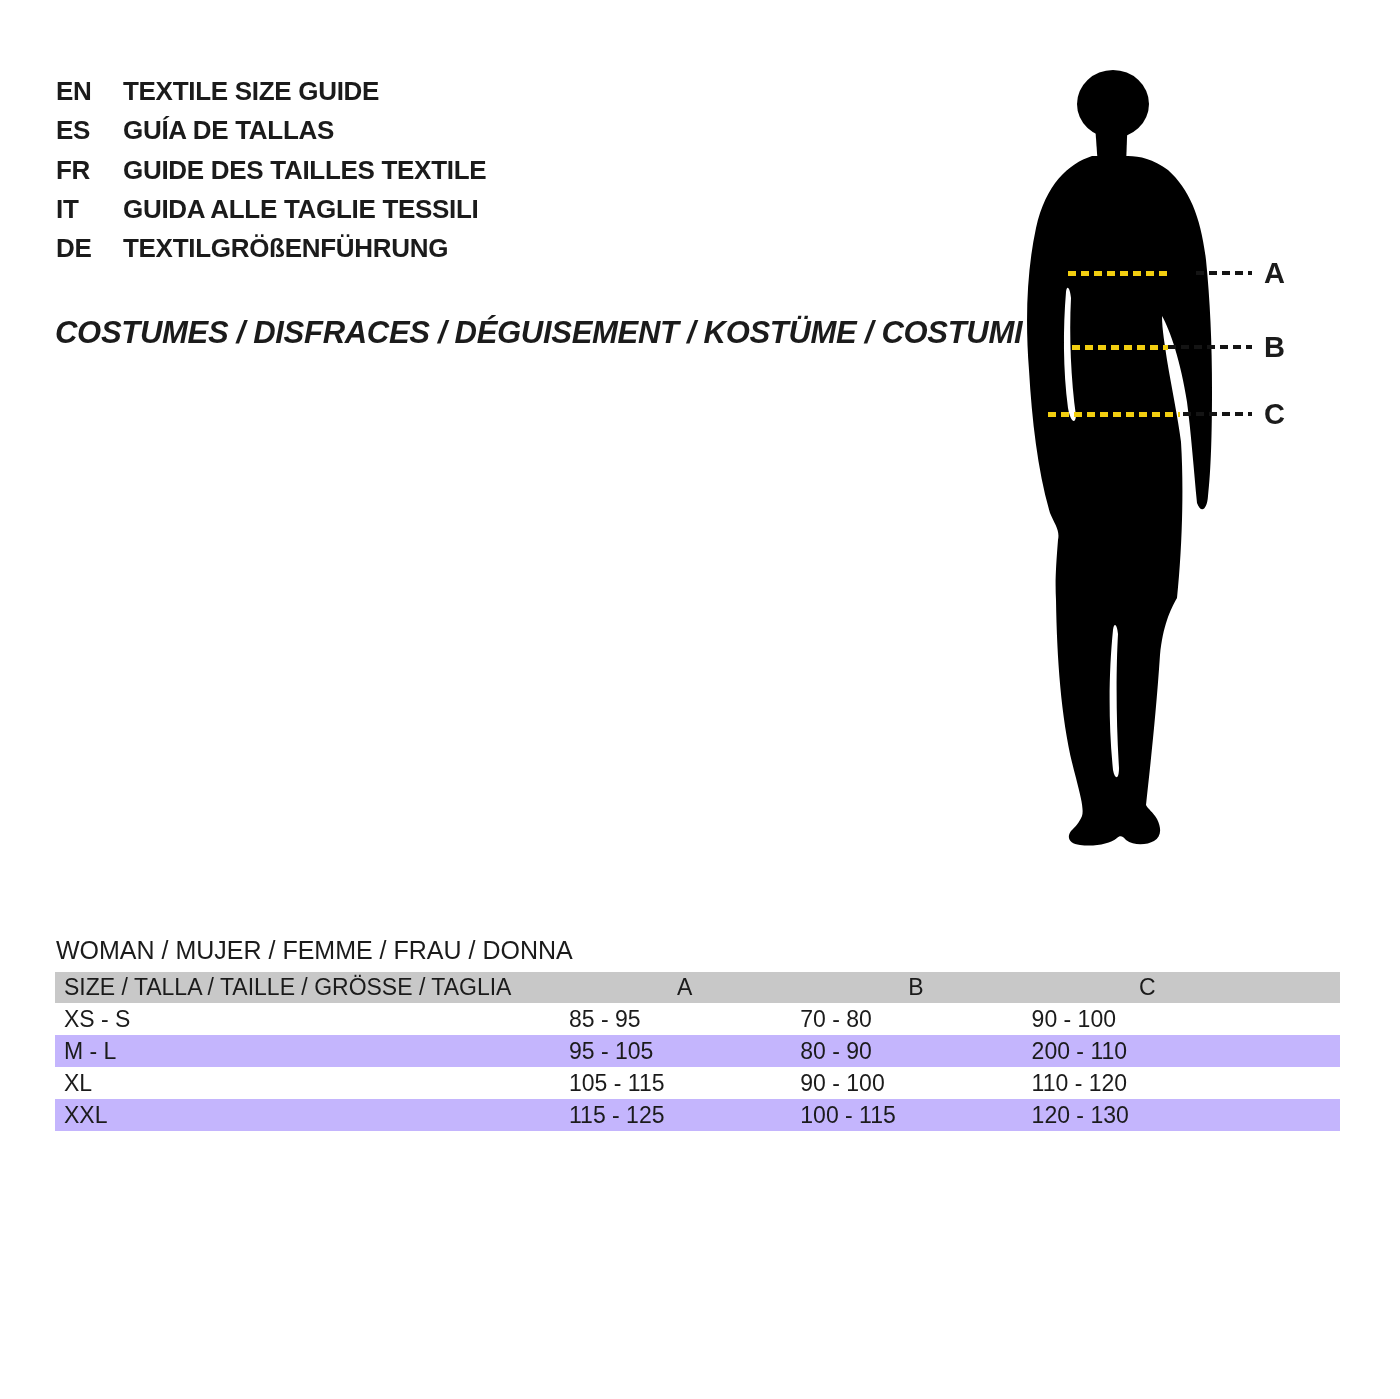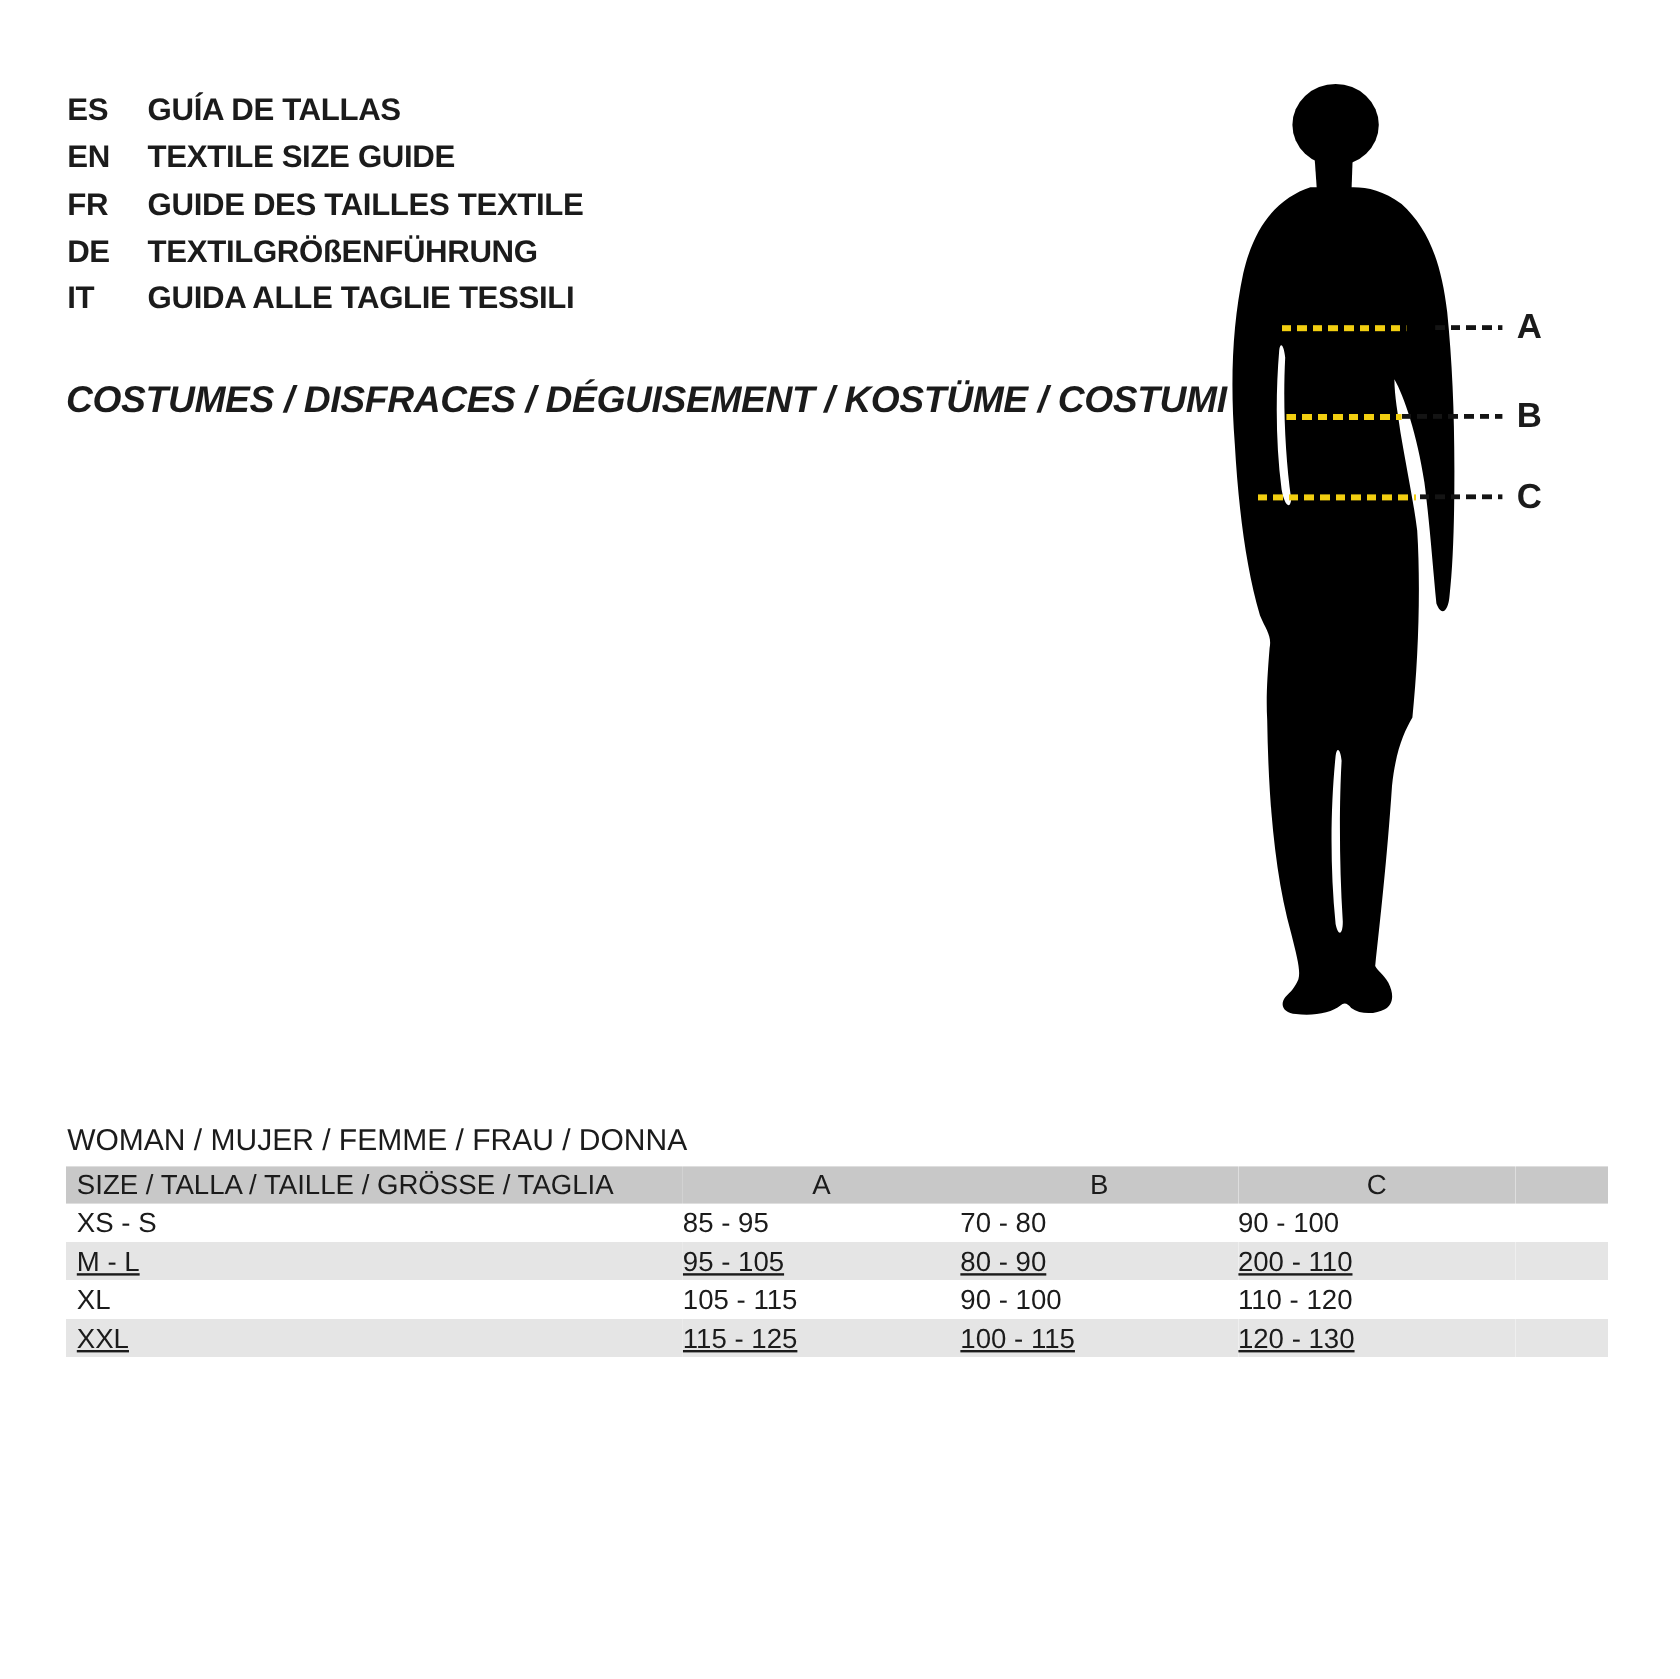--- a/index.html
+++ b/index.html
@@ -26,51 +26,51 @@
   .woman-title{position:absolute;left:56px;top:936px;font-size:25px;font-weight:400;line-height:28px;}
 
   
   table.size{position:absolute;left:55px;top:972px;width:1285px;border-collapse:collapse;table-layout:fixed;
              font-size:23px;font-weight:400;}
   table.size th,table.size td{padding:0;font-weight:400;white-space:nowrap;overflow:hidden;}
   table.size thead th{background:#c8c8c8;height:31px;text-align:center;}
   table.size thead th.lbl{text-align:left;padding-left:9px;margin-left:24px;}
   table.size tbody td{height:32px;text-align:left;}
   table.size tbody td.lbl{text-align:left;padding-left:9px;}
-  table.size tbody tr.alt{background:#e5e5e5;text-decoration:underline;}
+  table.size tbody tr.alt{background:#c4b5fd;}
 
   
   .legend{position:absolute;left:56px;top:1212px;font-size:23px;font-weight:400;}
   .legend div{line-height:39px;}
 </style>
 </head>
 <body>
 
 <div id="page">
 
   <div class="langs">
     <div class="lang-row">
+      <span class="lang-code">EN</span>
+      <span class="lang-label">TEXTILE SIZE GUIDE</span>
+    </div>
+    <div class="lang-row">
       <span class="lang-code">ES</span>
       <span class="lang-label">GUÍA DE TALLAS</span>
-    </div>
-    <div class="lang-row">
-      <span class="lang-code">EN</span>
-      <span class="lang-label">TEXTILE SIZE GUIDE</span>
     </div>
     <div class="lang-row">
       <span class="lang-code">FR</span>
       <span class="lang-label">GUIDE DES TAILLES TEXTILE</span>
     </div>
     <div class="lang-row">
+      <span class="lang-code">IT</span>
+      <span class="lang-label">GUIDA ALLE TAGLIE TESSILI</span>
+    </div>
+    <div class="lang-row">
       <span class="lang-code">DE</span>
       <span class="lang-label">TEXTILGRÖßENFÜHRUNG</span>
-    </div>
-    <div class="lang-row">
-      <span class="lang-code">IT</span>
-      <span class="lang-label">GUIDA ALLE TAGLIE TESSILI</span>
     </div>
   </div>
 
   <div class="costumes">COSTUMES / DISFRACES / DÉGUISEMENT / KOSTÜME / COSTUMI</div>
 
   <div class="fig">
     <svg viewBox="0 0 195 800" aria-hidden="true">
       <ellipse cx="93" cy="34" rx="36" ry="34" fill="#000"></ellipse>
       <path fill="#000" d="M 74,40 L 78,97 C 84,104 100,104 106,96 L 108,40 Z"></path>
       <path fill="#000" d="

